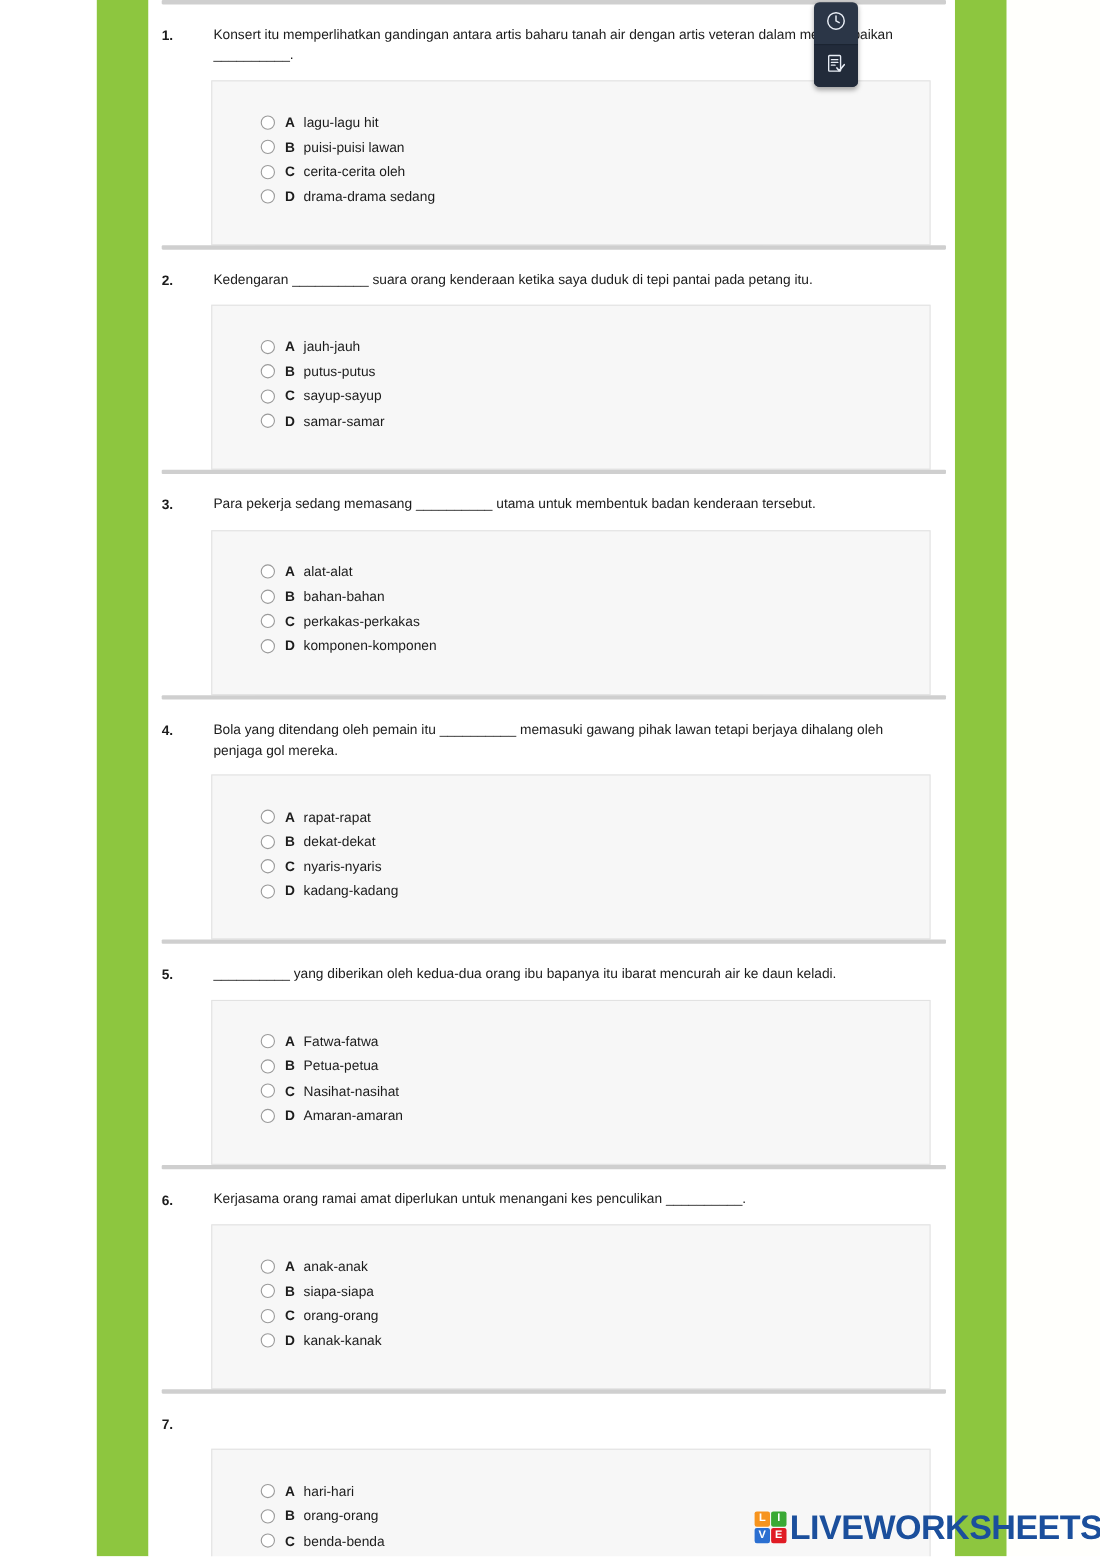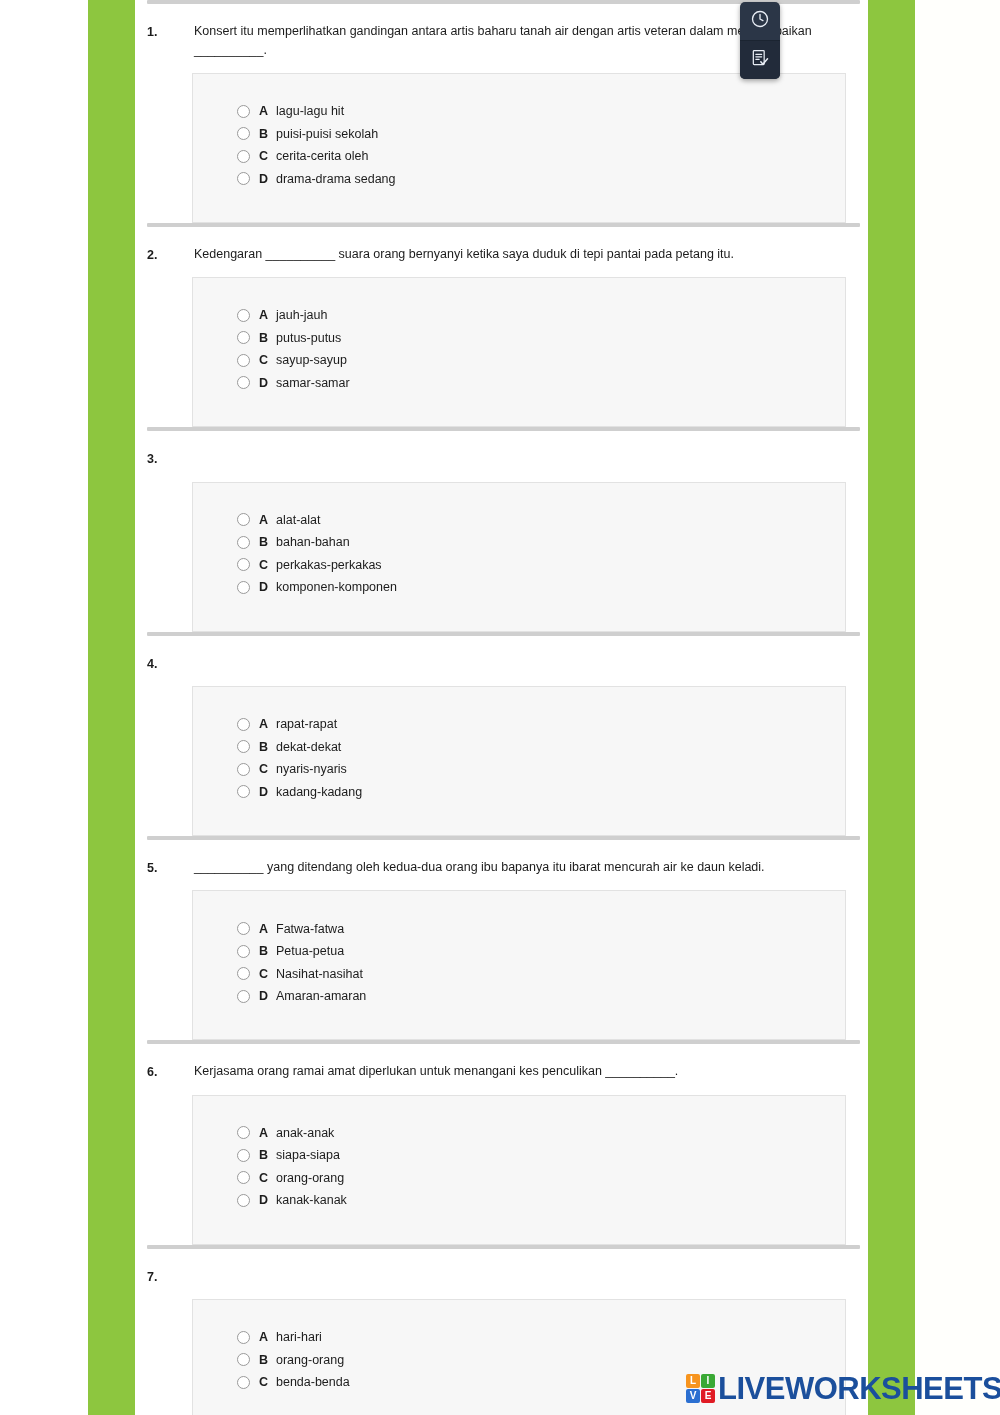--- a/index.html
+++ b/index.html
@@ -204,39 +204,39 @@
           </div>
           <div class="answers-box">
             <div class="answer-row">
               <span class="radio"></span>
               <span class="opt-letter">A</span>
               <span class="opt-text">lagu-lagu hit</span>
             </div>
             <div class="answer-row">
               <span class="radio"></span>
               <span class="opt-letter">B</span>
-              <span class="opt-text">puisi-puisi sekolah</span>
+              <span class="opt-text">puisi-puisi lawan</span>
             </div>
             <div class="answer-row">
               <span class="radio"></span>
               <span class="opt-letter">C</span>
               <span class="opt-text">cerita-cerita oleh</span>
             </div>
             <div class="answer-row">
               <span class="radio"></span>
               <span class="opt-letter">D</span>
               <span class="opt-text">drama-drama sedang</span>
             </div>
           </div>
         </div>
         <div class="separator"></div>
         <div class="question-block">
           <div class="q-row">
             <div class="q-num">2.</div>
-            <div class="q-text">Kedengaran __________ suara orang bernyanyi ketika saya duduk di tepi pantai pada petang itu.</div>
+            <div class="q-text">Kedengaran __________ suara orang kenderaan ketika saya duduk di tepi pantai pada petang itu.</div>
           </div>
           <div class="answers-box">
             <div class="answer-row">
               <span class="radio"></span>
               <span class="opt-letter">A</span>
               <span class="opt-text">jauh-jauh</span>
             </div>
             <div class="answer-row">
               <span class="radio"></span>
               <span class="opt-letter">B</span>
@@ -251,20 +251,21 @@
               <span class="radio"></span>
               <span class="opt-letter">D</span>
               <span class="opt-text">samar-samar</span>
             </div>
           </div>
         </div>
         <div class="separator"></div>
         <div class="question-block">
           <div class="q-row">
             <div class="q-num">3.</div>
+            <div class="q-text">Para pekerja sedang memasang __________ utama untuk membentuk badan kenderaan tersebut.</div>
           </div>
           <div class="answers-box">
             <div class="answer-row">
               <span class="radio"></span>
               <span class="opt-letter">A</span>
               <span class="opt-text">alat-alat</span>
             </div>
             <div class="answer-row">
               <span class="radio"></span>
               <span class="opt-letter">B</span>
@@ -279,20 +280,21 @@
               <span class="radio"></span>
               <span class="opt-letter">D</span>
               <span class="opt-text">komponen-komponen</span>
             </div>
           </div>
         </div>
         <div class="separator"></div>
         <div class="question-block">
           <div class="q-row">
             <div class="q-num">4.</div>
+            <div class="q-text">Bola yang ditendang oleh pemain itu __________ memasuki gawang pihak lawan tetapi berjaya dihalang oleh penjaga gol mereka.</div>
           </div>
           <div class="answers-box">
             <div class="answer-row">
               <span class="radio"></span>
               <span class="opt-letter">A</span>
               <span class="opt-text">rapat-rapat</span>
             </div>
             <div class="answer-row">
               <span class="radio"></span>
               <span class="opt-letter">B</span>
@@ -307,21 +309,21 @@
               <span class="radio"></span>
               <span class="opt-letter">D</span>
               <span class="opt-text">kadang-kadang</span>
             </div>
           </div>
         </div>
         <div class="separator"></div>
         <div class="question-block">
           <div class="q-row">
             <div class="q-num">5.</div>
-            <div class="q-text">__________ yang ditendang oleh kedua-dua orang ibu bapanya itu ibarat mencurah air ke daun keladi.</div>
+            <div class="q-text">__________ yang diberikan oleh kedua-dua orang ibu bapanya itu ibarat mencurah air ke daun keladi.</div>
           </div>
           <div class="answers-box">
             <div class="answer-row">
               <span class="radio"></span>
               <span class="opt-letter">A</span>
               <span class="opt-text">Fatwa-fatwa</span>
             </div>
             <div class="answer-row">
               <span class="radio"></span>
               <span class="opt-letter">B</span>

